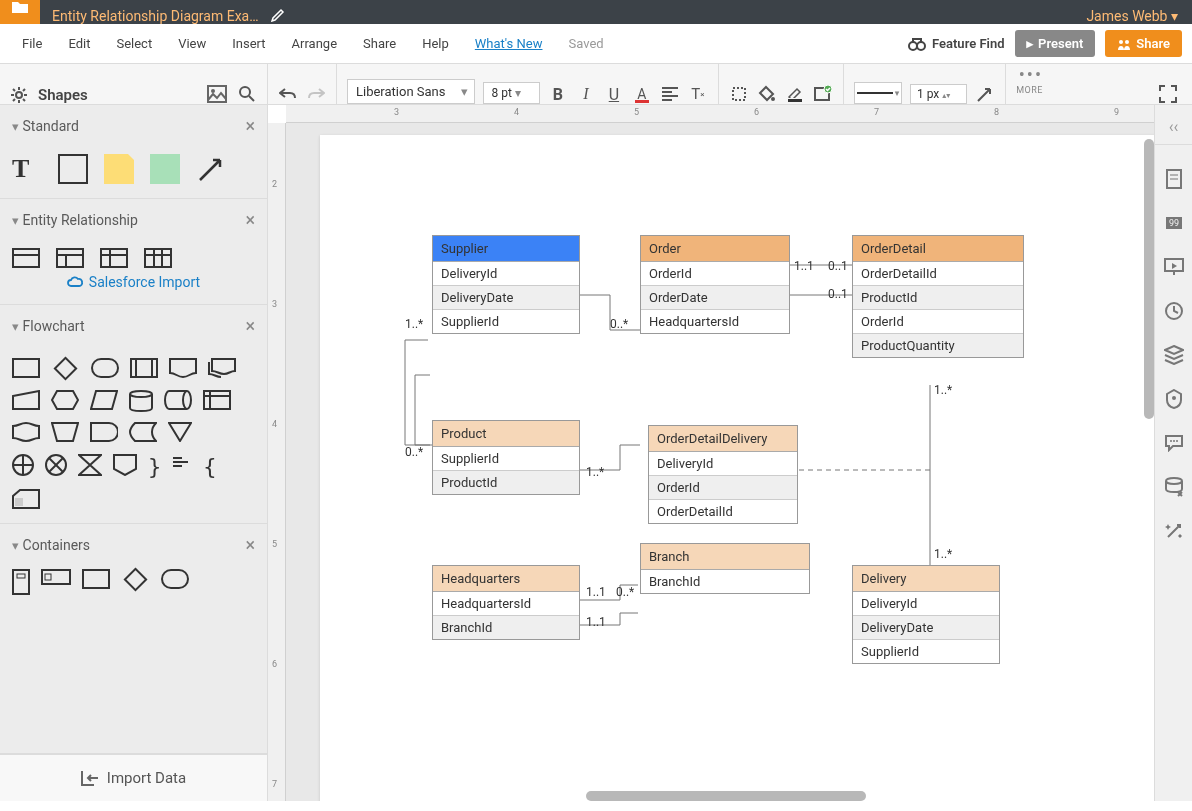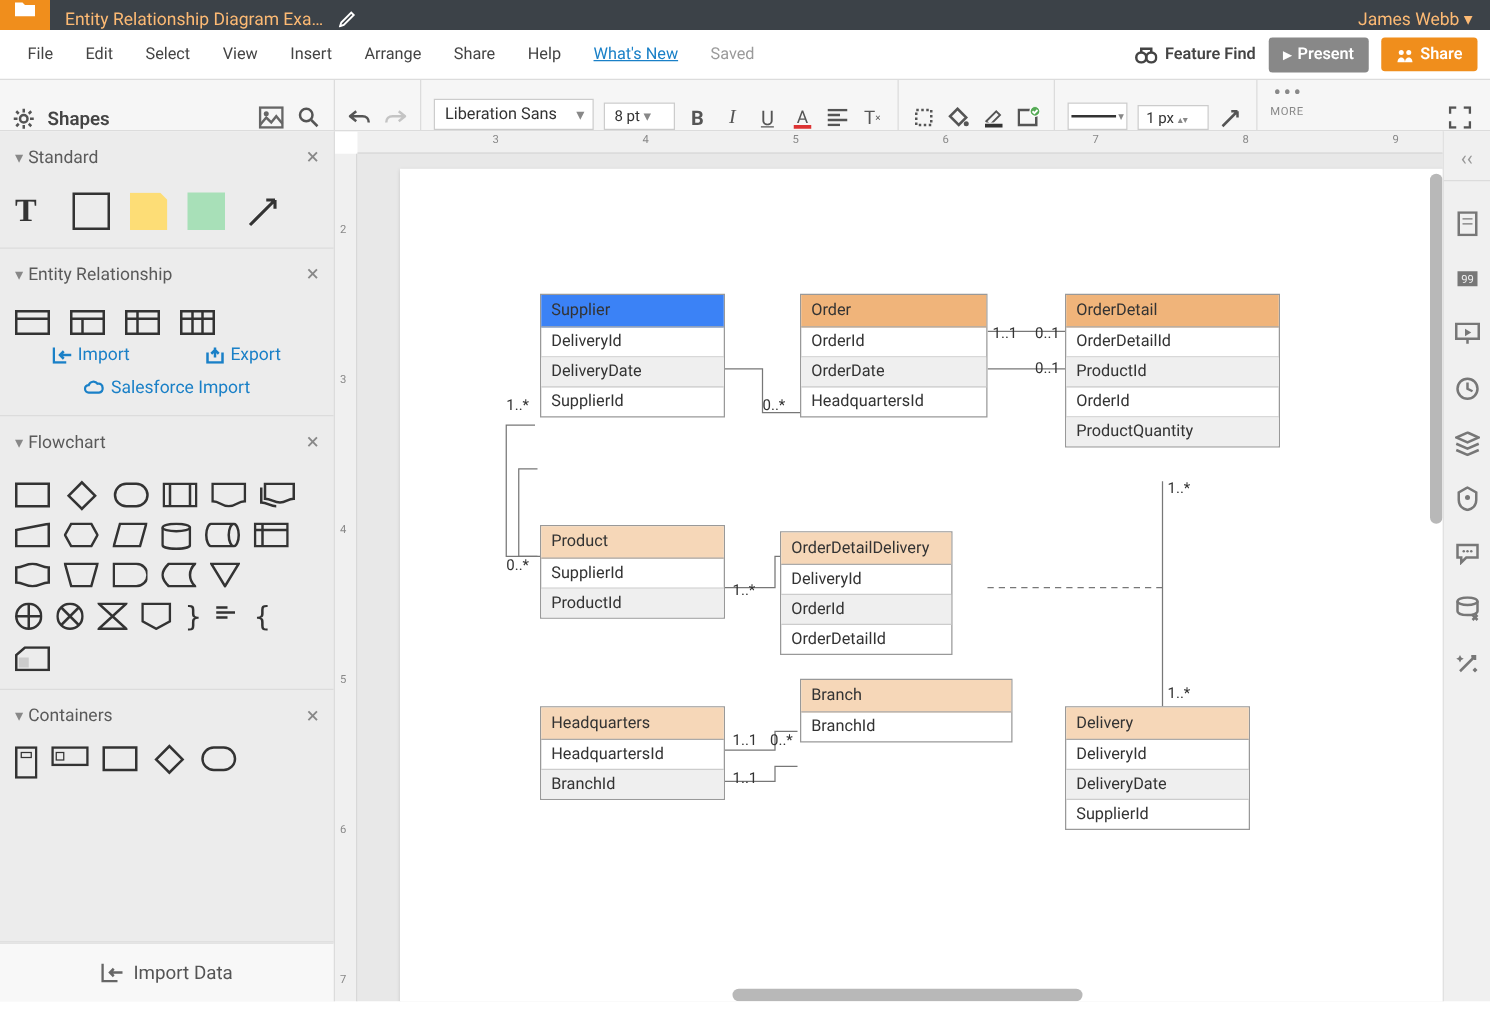--- a/index.html
+++ b/index.html
@@ -281,34 +281,20 @@
             </span>
           <span>
               <svg width="28" height="20" viewBox="0 0 28 20">
                 <rect x="1" y="1" width="26" height="18" fill="none" stroke="#333" stroke-width="2"></rect>
                 <line x1="1" y1="7" x2="27" y2="7" stroke="#333" stroke-width="2"></line>
                 <line x1="10" y1="1" x2="10" y2="19" stroke="#333" stroke-width="2"></line>
                 <line x1="18" y1="1" x2="18" y2="19" stroke="#333" stroke-width="2"></line>
               </svg>
             </span>
         </div>
-        <div class="link-row">
-          <span class="link-blue">
-              <svg width="16" height="14" viewBox="0 0 16 14">
-                <path d="M1 1v12h10M15 7H6m3-3l-3 3 3 3" fill="none" stroke="#1a80c7" stroke-width="2"></path>
-              </svg>
-              <span>Import</span>
-            </span>
-          <span class="link-blue">
-              <svg width="16" height="14" viewBox="0 0 16 14">
-                <path d="M2 5v8h12V5M8 1v8m-3-3l3-3 3 3" fill="none" stroke="#1a80c7" stroke-width="2"></path>
-              </svg>
-              <span>Export</span>
-            </span>
-        </div>
         <div class="link-center">
             <span class="link-blue" style="justify-content:center">
               <svg width="18" height="12" viewBox="0 0 18 12">
                 <path d="M4 10a3 3 0 010-6 4 4 0 017-1 3 3 0 014 3 3 3 0 01-3 4z" fill="none" stroke="#1a80c7" stroke-width="1.8"></path>
               </svg>
               <span>Salesforce Import</span>
             </span>
           </div>
       </div>
     </div>
@@ -533,21 +519,21 @@
           <div class="er">OrderDetailId</div>
           <div class="er alt">ProductId</div>
           <div class="er">OrderId</div>
           <div class="er alt">ProductQuantity</div>
         </div>
         <div class="entity" style="left:112px;top:285px;width:148px">
           <div class="eh" style="background:#f6d7b8">Product</div>
           <div class="er">SupplierId</div>
           <div class="er alt">ProductId</div>
         </div>
-        <div class="entity" style="left:304px;top:290px;width:138px">
+        <div class="entity" style="left:328px;top:290px;width:150px">
           <div class="eh" style="background:#f6d7b8">OrderDetailDelivery</div>
           <div class="er">DeliveryId</div>
           <div class="er alt">OrderId</div>
           <div class="er">OrderDetailId</div>
         </div>
         <div class="entity" style="left:112px;top:430px;width:148px">
           <div class="eh" style="background:#f6d7b8">Headquarters</div>
           <div class="er">HeadquartersId</div>
           <div class="er alt">BranchId</div>
         </div>

